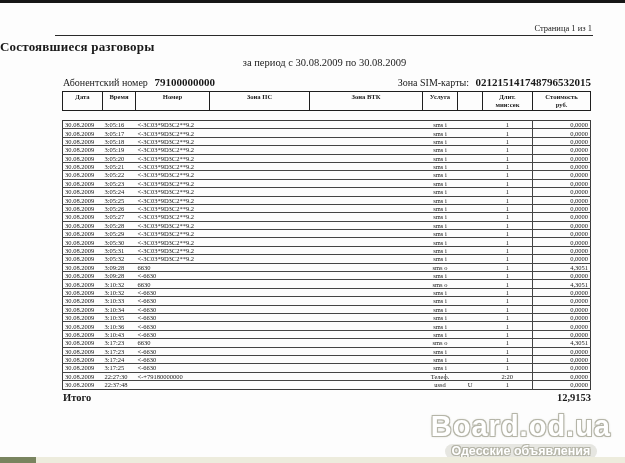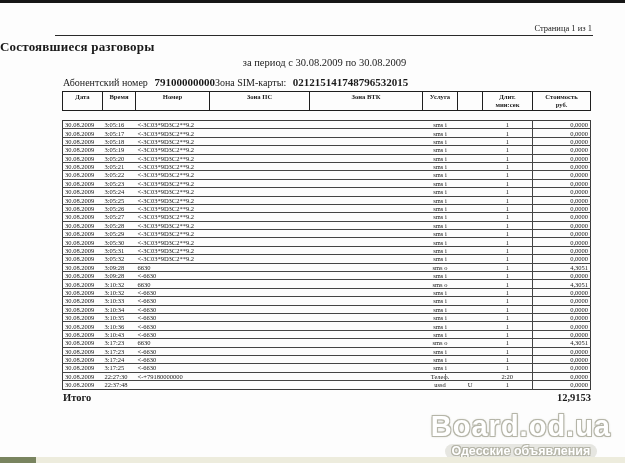--- a/index.html
+++ b/index.html
@@ -10,21 +10,21 @@
   .top-bar { position:absolute; top:0; left:0; width:100%; height:3px; background:var(--top-bar,#161616); }
 
   .page-label { position:absolute; top:23px; right:33px; font-size:8.5px; }
   .head-rule { position:absolute; top:35px; left:55px; right:32px; border-top:1px solid #2a2a2a; height:0; }
 
   .doc-title { position:absolute; top:39px; left:0; width:100%; text-align:left;
                font-weight:bold; font-size:13px; letter-spacing:.2px; }
   .doc-subtitle { position:absolute; top:57px; left:0; width:100%; text-align:center; font-size:10.5px;padding-left:12px; }
 
   .account-row { position:absolute; top:76px; left:63px; right:34px;
-                 display:flex; align-items:baseline; font-size:10px; }
+                 display:flex; justify-content:space-between; align-items:baseline; font-size:10px; }
   .account-row b { font-size:11px; }
   .acct-label, .sim-label { margin-right:4px; }
 
   table.grid { border-collapse:collapse; table-layout:fixed; }
   .header-grid { position:absolute; top:91px; left:62px; width:528px; }
   .body-grid   { position:absolute; top:120px; left:62px; width:528px; border:1px solid #3c3c3c; }
 
   .header-grid th {
     border:1.5px solid #1e1e1e; font-size:6.6px; font-weight:bold;
     line-height:1.15; padding:1px 1px 2px; text-align:center; vertical-align:top;

